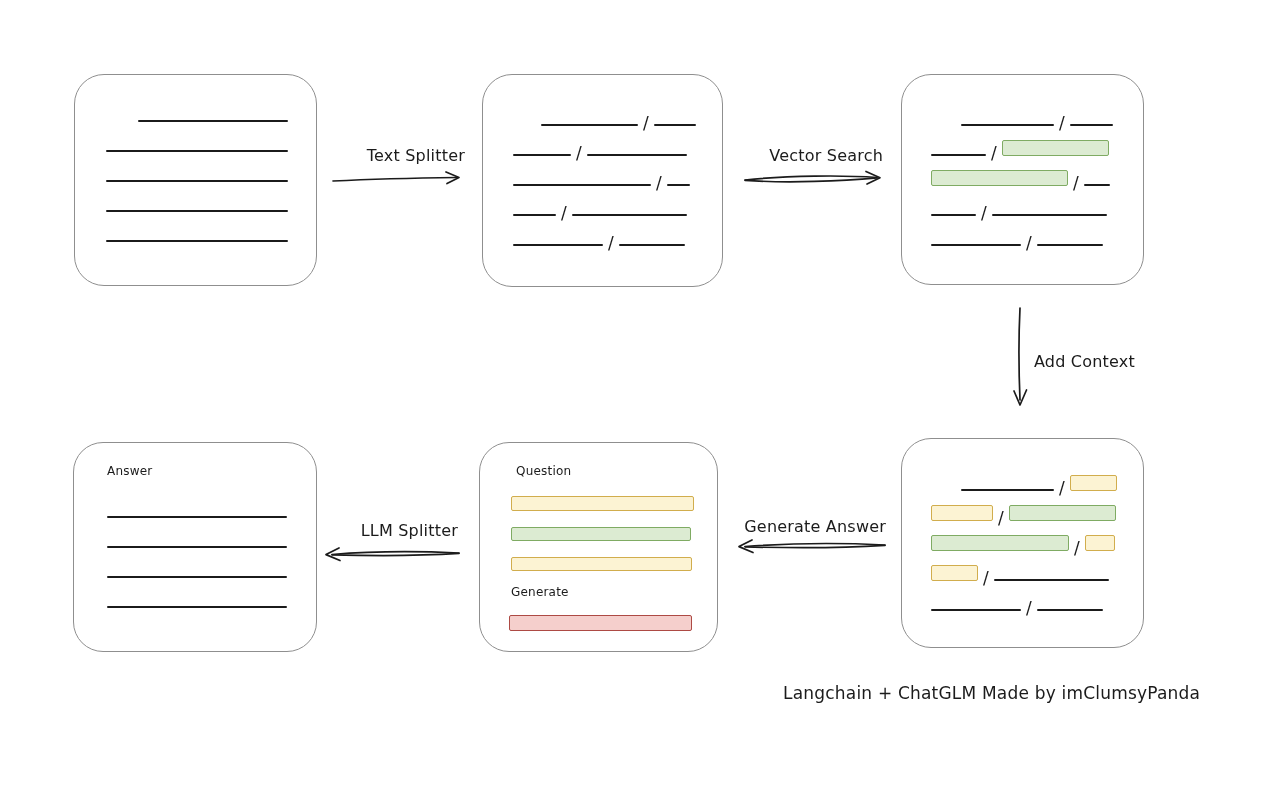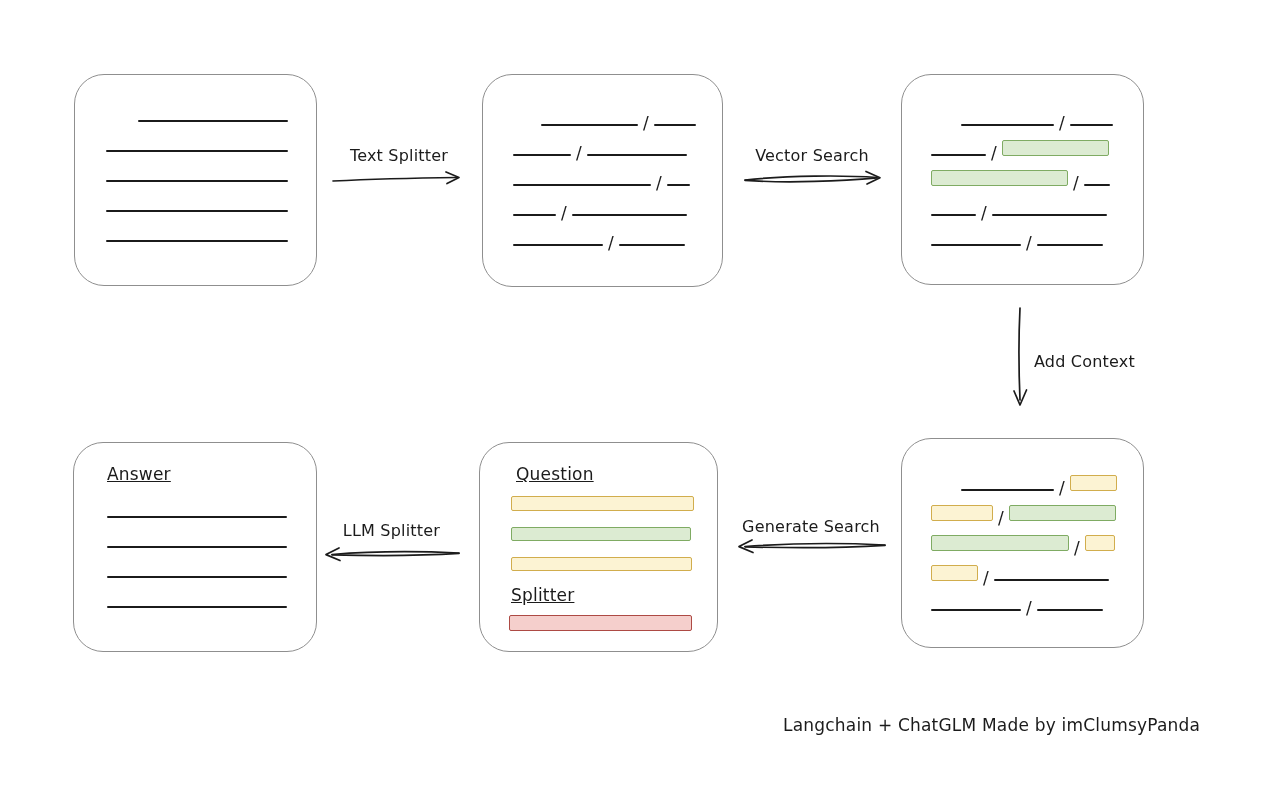--- a/index.html
+++ b/index.html
@@ -26,29 +26,29 @@
     font-size: 17px; line-height: 12px; color: var(--ink);
     margin: 0 5px -3px 5px; flex: none;
   }
   .chip { box-sizing: border-box; border-radius: 2px; height: 16px; flex: none; }
   .chip-green  { background: var(--green-fill);  border: 1.5px solid var(--green-border); }
   .chip-yellow { background: var(--yellow-fill); border: 1.5px solid var(--yellow-border); }
   .chip-red    { background: var(--red-fill);    border: 1.5px solid var(--red-border); }
   .bars { position: absolute; display: flex; flex-direction: column; gap: 16px; }
   .label {
     position: absolute; font-size: 16px; letter-spacing: 0.2px;
-    color: var(--ink); text-align: center; white-space: nowrap;
+    color: var(--ink); text-align: right; white-space: nowrap;
   }
   .box-label {
-    position: absolute; font-size: 17px; letter-spacing: 0.2px;
-    color: var(--ink); white-space: nowrap; text-decoration: underline;
+    position: absolute; font-size: 12px; letter-spacing: 0.2px;
+    color: var(--ink); white-space: nowrap;
   }
   .caption {
     position: absolute; font-size: 17px; letter-spacing: 0.2px;
-    color: var(--ink); white-space: nowrap; margin-top: 32px;
+    color: var(--ink); white-space: nowrap;
   }
   svg.arrow { position: absolute; overflow: visible; }
   svg.arrow path {
     stroke: var(--ink); stroke-width: 1.7; fill: none;
     stroke-linecap: round; stroke-linejoin: round;
   }
 </style>
 </head>
 <body>
 
@@ -164,21 +164,21 @@
       </div>
   </div>
 
   <div class="box" style="left:479px; top:442px; width:239px; height:210px;">
     <div class="box-label" style="left:36px; top:21px;">Question</div>
     <div class="bars" style="left:31px; top:53px;">
         <div class="chip chip-yellow" style="width: 183px; height: 15px;"></div>
         <div class="chip chip-green" style="width: 180px; height: 14px;"></div>
         <div class="chip chip-yellow" style="width: 181px; height: 14px;"></div>
       </div>
-    <div class="box-label" style="left:31px; top:142px;">Splitter</div>
+    <div class="box-label" style="left:31px; top:142px;">Generate</div>
     <div class="bars" style="left:29px; top:172px;">
         <div class="chip chip-red" style="width: 183px; height: 16px;"></div>
       </div>
   </div>
 
   <div class="box" style="left:73px; top:442px; width:244px; height:210px;">
     <div class="box-label" style="left:33px; top:21px;">Answer</div>
     <div class="content" style="top:45px;">
         <div class="seg-row">
           <span class="tline" style="width: 180px; margin-left: 33px;"></span>
@@ -207,21 +207,21 @@
     <path d="M2,12.3 C45,15.5 100,13 134,9.8"></path>
     <path d="M123,3.5 L137,9.7 L124,16"></path>
   </svg>
 
   <div class="label" style="left:1034px; top:352px; text-align:left;">Add Context</div>
   <svg class="arrow" style="left:1008px; top:306px;" width="24" height="108" viewBox="0 0 24 108">
     <path d="M12,2 C10.5,32 10.8,66 12,94"></path>
     <path d="M6,85 L12,99 L18.5,84"></path>
   </svg>
 
-  <div class="label" style="left:736px; top:517px; width:150px;">Generate Search</div>
+  <div class="label" style="left:736px; top:517px; width:150px;">Generate Answer</div>
   <svg class="arrow" style="left:735px; top:537px;" width="154" height="20" viewBox="0 0 154 20">
     <path d="M150,8 C100,5.5 50,6.5 10,9.5"></path>
     <path d="M150,8.4 C100,11.5 50,11 10,9.8"></path>
     <path d="M17,3 L4,9.6 L18,15.5"></path>
   </svg>
 
   <div class="label" style="left:325px; top:521px; width:133px;">LLM Splitter</div>
   <svg class="arrow" style="left:323px; top:545px;" width="140" height="20" viewBox="0 0 140 20">
     <path d="M136,8 C95,6 45,6.5 9,9.5"></path>
     <path d="M136,8.4 C95,11 45,10.8 9,9.8"></path>

